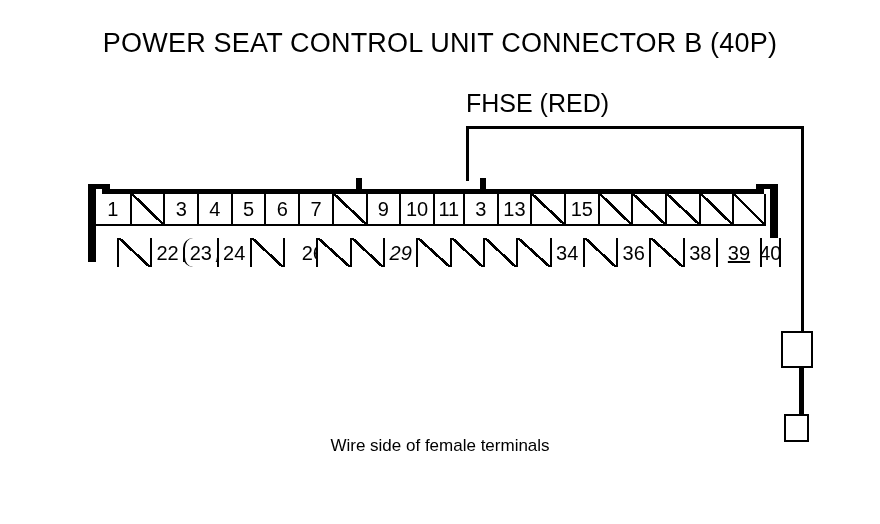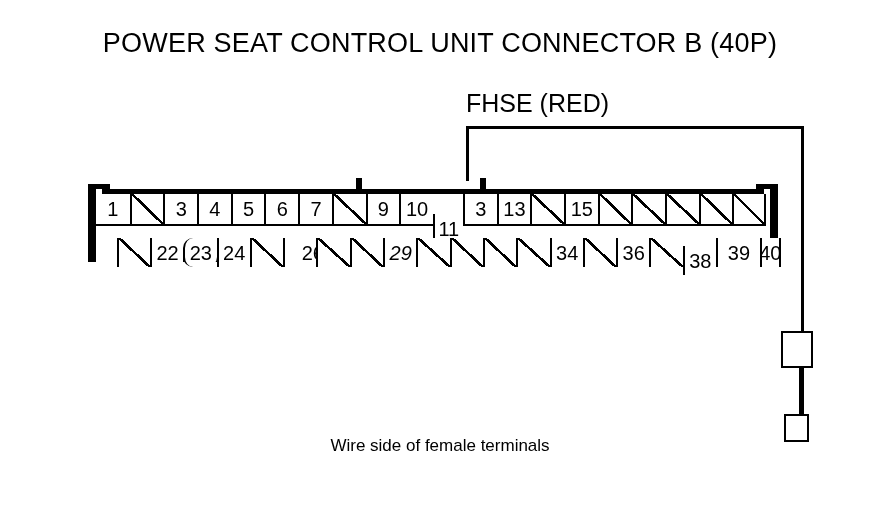--- a/index.html
+++ b/index.html
@@ -124,21 +124,21 @@
         <div class="cell" style="width: 33.7px;">1</div>
         <div class="cell slash" style="width: 33.7px;"></div>
         <div class="cell" style="width: 33.7px;">3</div>
         <div class="cell" style="width: 33.7px;">4</div>
         <div class="cell" style="width: 33.7px;">5</div>
         <div class="cell" style="width: 33.7px;">6</div>
         <div class="cell" style="width: 33.7px;">7</div>
         <div class="cell slash" style="width: 33.7px;"></div>
         <div class="cell" style="width: 33.7px;">9</div>
         <div class="cell" style="width: 33.7px;">10</div>
-        <div class="cell" style="width: 30px; margin-top: 20px;">11</div>
+        <div class="cell" style="width: 30px;">11</div>
         <div class="cell" style="width: 33.7px;">3</div>
         <div class="cell" style="width: 33.7px;">13</div>
         <div class="cell slash" style="width: 33.7px;"></div>
         <div class="cell" style="width: 33.7px;">15</div>
         <div class="cell slash" style="width: 33.7px;"></div>
         <div class="cell slash" style="width: 33.7px;"></div>
         <div class="cell slash" style="width: 33.7px;"></div>
         <div class="cell slash" style="width: 33.7px;"></div>
         <div class="cell slash last-edge" style="width: 33.7px;"></div>
       </div>
@@ -154,20 +154,20 @@
         <div class="cell slash" style="width: 33.3004px;"></div>
         <div class="cell" style="width: 33.3004px; font-style: italic;">29</div>
         <div class="cell slash" style="width: 33.3004px;"></div>
         <div class="cell slash" style="width: 33.3004px;"></div>
         <div class="cell slash" style="width: 33.3004px;"></div>
         <div class="cell slash" style="width: 33.3004px;"></div>
         <div class="cell" style="width: 33.3004px;">34</div>
         <div class="cell slash" style="width: 33.3004px;"></div>
         <div class="cell" style="width: 33.3004px;">36</div>
         <div class="cell slash" style="width: 33.3004px;"></div>
-        <div class="cell" style="width: 33.3004px; margin-top: 8px;">38</div>
-        <div class="cell" style="width: 44px;">39</div>
+        <div class="cell" style="width: 33.3004px;">38</div>
+        <div class="cell" style="width: 44px; text-decoration: underline;">39</div>
         <div class="cell last-edge" style="width: 20.6462px;">40</div>
       </div>
   </div>
 
   <div class="caption">Wire side of female terminals</div>
 </div>
 
 </body></html>

